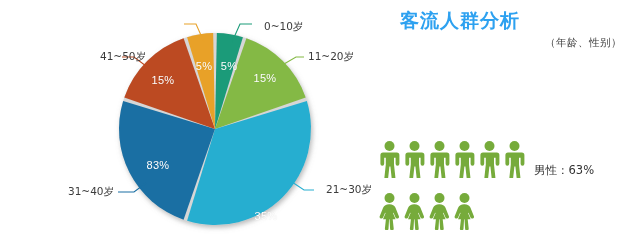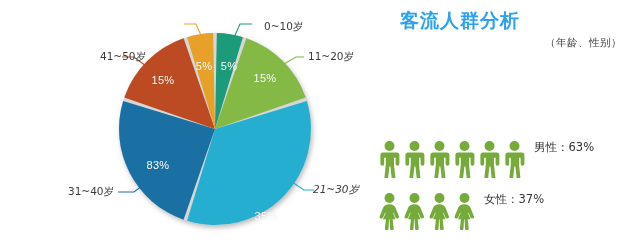--- a/index.html
+++ b/index.html
@@ -78,21 +78,21 @@
     text-align: right;
     font-size: 10.5px;
     color: #3d3d3d;
     letter-spacing: 0.5px;
     font-family: "DejaVu Sans", "Liberation Sans", sans-serif;
   }
 
   .pictogram-row {
     position: absolute;
     display: flex;
-    align-items: flex-start;
+    align-items: flex-end;
   }
   #male-row  { left: -22px; top: 140px; }
   #female-row{ left: -22px; top: 192px; }
 
   .person-icon { display: block; margin-right: 2px; }
 
   .gender-label {
     font-size: 11.5px;
     color: #333333;
     white-space: nowrap;
@@ -135,21 +135,21 @@
 
     <div class="slice-label" style="left:229px; top:66px;">5%</div>
     <div class="slice-label" style="left:265px; top:78px;">15%</div>
     <div class="slice-label" style="left:266px; top:174px;margin-top:42px;">35%</div>
     <div class="slice-label" style="left:158px; top:165px;">83%</div>
     <div class="slice-label" style="left:163px; top:80px;">15%</div>
     <div class="slice-label" style="left:204px; top:66px;">5%</div>
 
     <div class="callout-label align-left" style="left:256px; top:27px;margin-left:8px;">0~10岁</div>
     <div class="callout-label align-left" style="left:308px; top:57px;">11~20岁</div>
-    <div class="callout-label align-left" style="left:313px; top:190px;font-style:italic;">21~30岁</div>
+    <div class="callout-label align-left" style="left:326px; top:190px;">21~30岁</div>
     <div class="callout-label align-right" style="left:114px; top:192px;">31~40岁</div>
     <div class="callout-label align-right" style="left:106px; top:57px;margin-left:40px;">41~50岁</div>
   </div>
 
   <div id="right-panel">
     <div id="panel-title">客流人群分析</div>
     <div id="panel-subtitle">（年龄、性别）</div>
 
     <div class="pictogram-row" id="male-row">
       <span id="male-icons" style="display: inline-flex;">
@@ -193,17 +193,16 @@
           </svg>
           <svg width="23" height="38" viewBox="0 0 23 38" class="person-icon">
             <circle cx="11.5" cy="6" r="5" fill="#76ab3b"></circle>
             <path d="M11.5 12.2 c3.0 0 5.0 1.2 6.0 3.6 l3.4 8.4 a1.85 1.85 0 0 1 -3.4 1.4 l-2.0 -4.8 l-0.5 0.2 l2.6 6.2 h-2.9 l1.0 9.3 a1.8 1.8 0 0 1 -3.6 0.2 l-0.6 -9.5 h-0.4 l-0.6 9.5 a1.8 1.8 0 0 1 -3.6 -0.2 l1.0 -9.3 h-2.9 l2.6 -6.2 l-0.5 -0.2 l-2.0 4.8 a1.85 1.85 0 0 1 -3.4 -1.4 l3.4 -8.4 c1.0 -2.4 3.0 -3.6 6.0 -3.6 z" fill="#76ab3b"></path>
           </svg>
           <svg width="23" height="38" viewBox="0 0 23 38" class="person-icon">
             <circle cx="11.5" cy="6" r="5" fill="#76ab3b"></circle>
             <path d="M11.5 12.2 c3.0 0 5.0 1.2 6.0 3.6 l3.4 8.4 a1.85 1.85 0 0 1 -3.4 1.4 l-2.0 -4.8 l-0.5 0.2 l2.6 6.2 h-2.9 l1.0 9.3 a1.8 1.8 0 0 1 -3.6 0.2 l-0.6 -9.5 h-0.4 l-0.6 9.5 a1.8 1.8 0 0 1 -3.6 -0.2 l1.0 -9.3 h-2.9 l2.6 -6.2 l-0.5 -0.2 l-2.0 4.8 a1.85 1.85 0 0 1 -3.4 -1.4 l3.4 -8.4 c1.0 -2.4 3.0 -3.6 6.0 -3.6 z" fill="#76ab3b"></path>
           </svg>
         </span>
-      <span class="gender-label">女性：37%</span>
     </div>
   </div>
 
 </div>
 
 </body></html>

